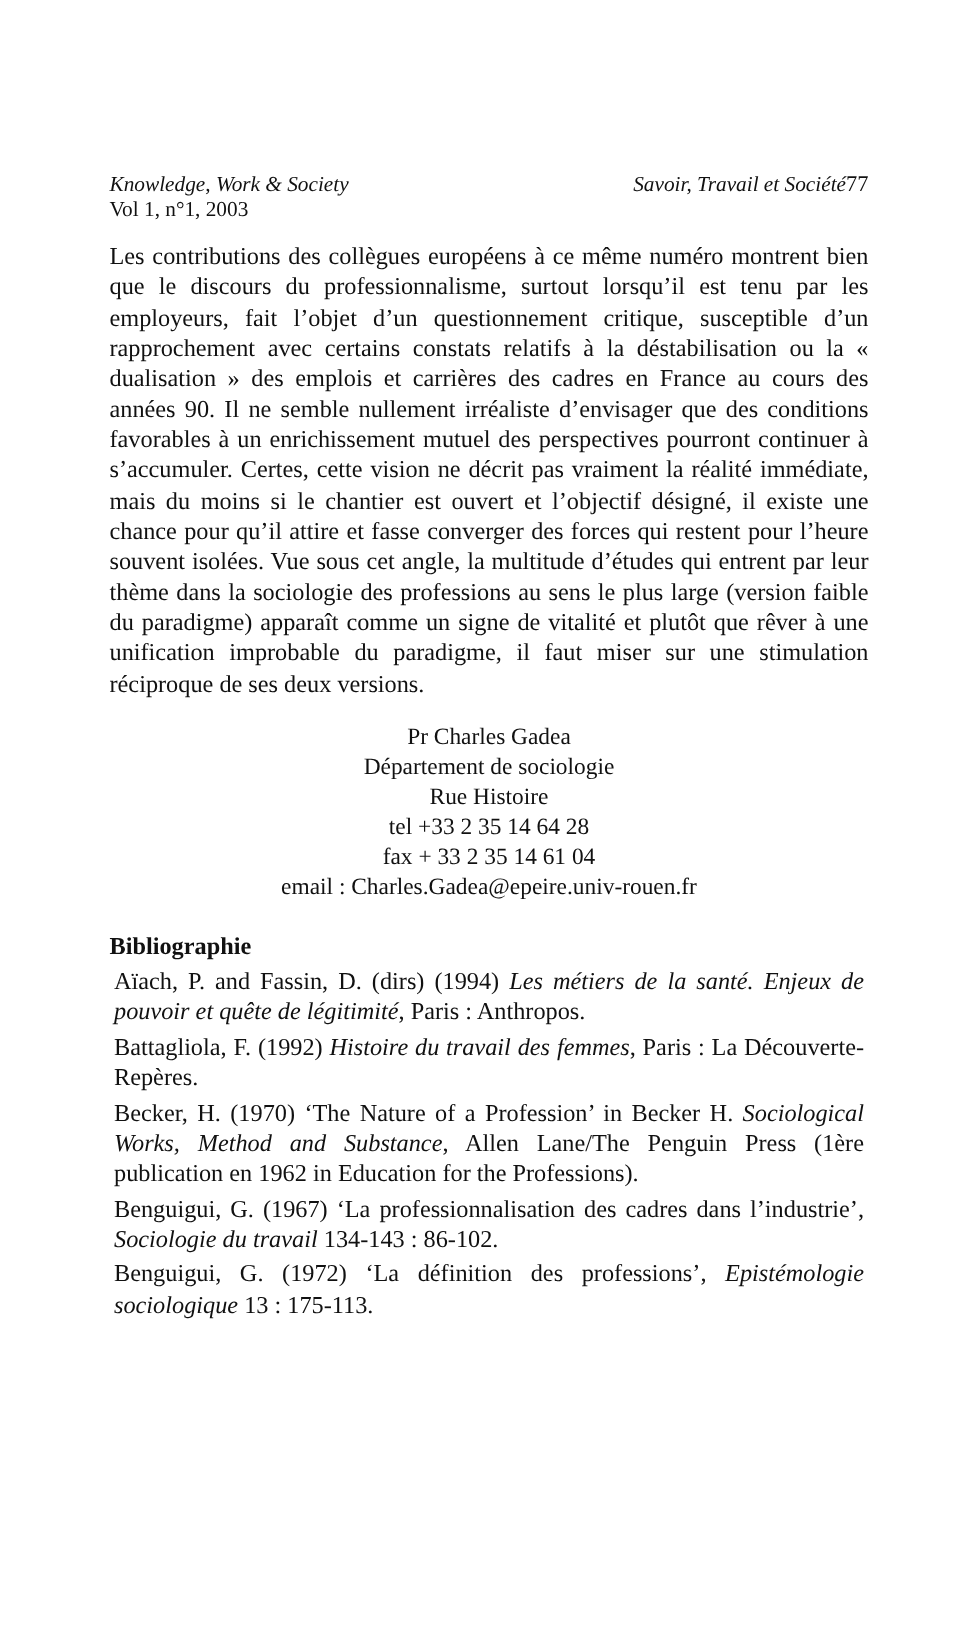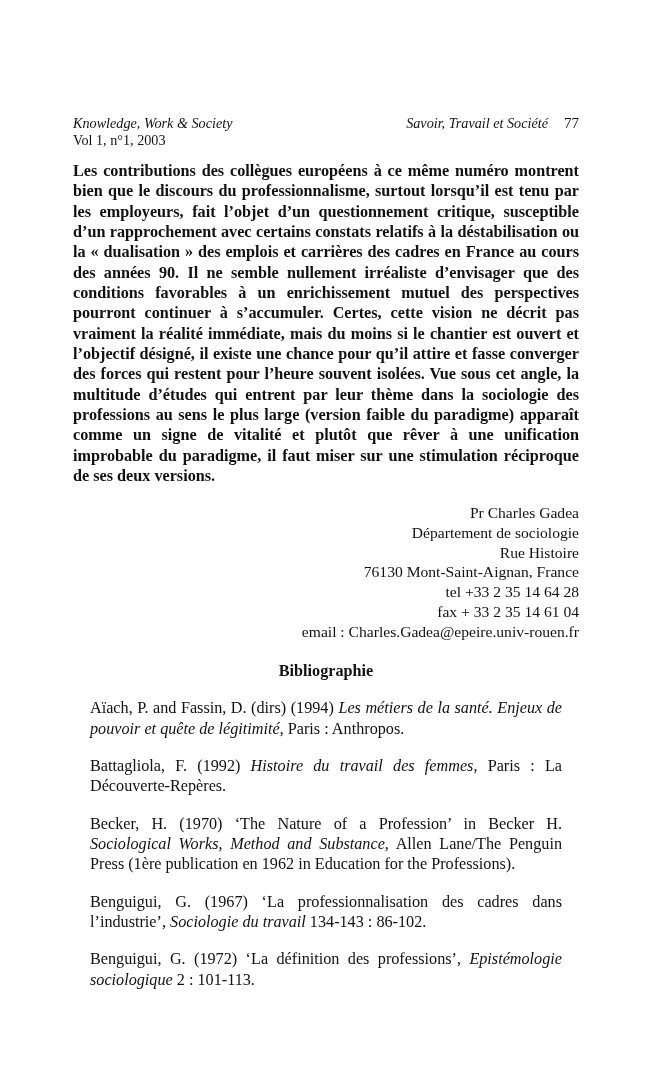--- a/index.html
+++ b/index.html
@@ -7,30 +7,30 @@
     width: 650px; height: 1084px; position: relative; overflow: hidden;
     font-family: "Liberation Serif", "DejaVu Serif", serif;
     color: #111111;
   }
   .page { position: absolute; left: 73px; top: 115px; width: 506px; }
   .running-head { position: relative; height: 36px; font-size: 14.2px; line-height: 17px; }
   .rh-left { position: absolute; left: 0; top: 0; }
   .rh-left .journal { font-style: italic; display: block; }
   .rh-left .vol { display: block; }
   .rh-right { position: absolute; right: 0; top: 0; font-style: italic; }
-  .rh-right .pageno { font-style: normal; display: inline-block; margin-left: 16px; font-size: 15px; }
+  .rh-right .pageno { font-style: normal; display: inline-block; font-size: 15px; }
   .body-text {
     margin-top: 10px; font-size: 16.2px; line-height: 20.35px;
-    text-align: justify; hyphens: none; font-weight: bold;
+    text-align: justify; hyphens: none;
   }
-  .signature { margin-top: 14px; font-size: 15.6px; line-height: 19.9px; text-align: right; }
+  .signature { margin-top: 14px; font-size: 15.6px; line-height: 19.9px; text-align: center; }
   .signature div { white-space: nowrap; }
   .biblio { margin-top: 19px; font-size: 16.2px; line-height: 20.35px; text-align: justify; }
-  .biblio h2 { font-size: 16.2px; font-weight: bold; margin: 0; line-height: 20.35px; text-align: center; }
-  .ref { margin: 17px; }
+  .biblio h2 { font-size: 16.2px; font-weight: bold; margin: 0; line-height: 20.35px; text-align: left; }
+  .ref { margin: 3px; }
   .ref i { font-style: italic; }
 </style>
 </head>
 <body>
 
 <div class="page">
 
   <div class="running-head">
     <div class="rh-left">
       <span class="journal">Knowledge, Work &amp; Society</span>
@@ -40,28 +40,27 @@
       <span>Savoir, Travail et Société</span><span class="pageno">77</span>
     </div>
   </div>
 
   <p class="body-text">Les contributions des collègues européens à ce même numéro montrent bien que le discours du professionnalisme, surtout lorsqu’il est tenu par les employeurs, fait l’objet d’un questionnement critique, susceptible d’un rapprochement avec certains constats relatifs à la déstabilisation ou la « dualisation » des emplois et carrières des cadres en France au cours des années 90. Il ne semble nullement irréaliste d’envisager que des conditions favorables à un enrichissement mutuel des perspectives pourront continuer à s’accumuler. Certes, cette vision ne décrit pas vraiment la réalité immédiate, mais du moins si le chantier est ouvert et l’objectif désigné, il existe une chance pour qu’il attire et fasse converger des forces qui restent pour l’heure souvent isolées. Vue sous cet angle, la multitude d’études qui entrent par leur thème dans la sociologie des professions au sens le plus large (version faible du paradigme) apparaît comme un signe de vitalité et plutôt que rêver à une unification improbable du paradigme, il faut miser sur une stimulation réciproque de ses deux versions.</p>
 
   <div class="signature">
     <div>Pr Charles Gadea</div>
     <div>Département de sociologie</div>
     <div>Rue Histoire</div>
-    <div>76130 Mont-Saint-Aignan, France</div>
     <div>tel +33 2 35 14 64 28</div>
     <div>fax + 33 2 35 14 61 04</div>
     <div>email : Charles.Gadea@epeire.univ-rouen.fr</div>
   </div>
 
   <div class="biblio">
     <h2>Bibliographie</h2>
     <p class="ref"><span>Aïach, P. and Fassin, D.  (dirs) (1994) </span><i>Les métiers de la santé. Enjeux de pouvoir et quête de légitimité</i><span>, Paris :  Anthropos.</span></p>
     <p class="ref"><span>Battagliola, F. (1992) </span><i>Histoire du travail des femmes</i><span>, Paris : La Découverte-Repères.</span></p>
     <p class="ref"><span>Becker, H. (1970) ‘The Nature of a Profession’ in Becker H. </span><i>Sociological Works, Method and Substance</i><span>, Allen Lane/The Penguin Press (1ère publication en 1962 in Education for the Professions).</span></p>
     <p class="ref"><span>Benguigui, G. (1967) ‘La professionnalisation des cadres dans l’industrie’, </span><i>Sociologie du travail</i><span> 134-143 : 86-102.</span></p>
-    <p class="ref"><span>Benguigui, G. (1972) ‘La définition des professions’, </span><i>Epistémologie sociologique</i><span> 2 : 101-113.</span></p>
+    <p class="ref"><span>Benguigui, G. (1972) ‘La définition des professions’, </span><i>Epistémologie sociologique</i><span> 13 : 175-113.</span></p>
   </div>
 
 </div>
 
 </body></html>

